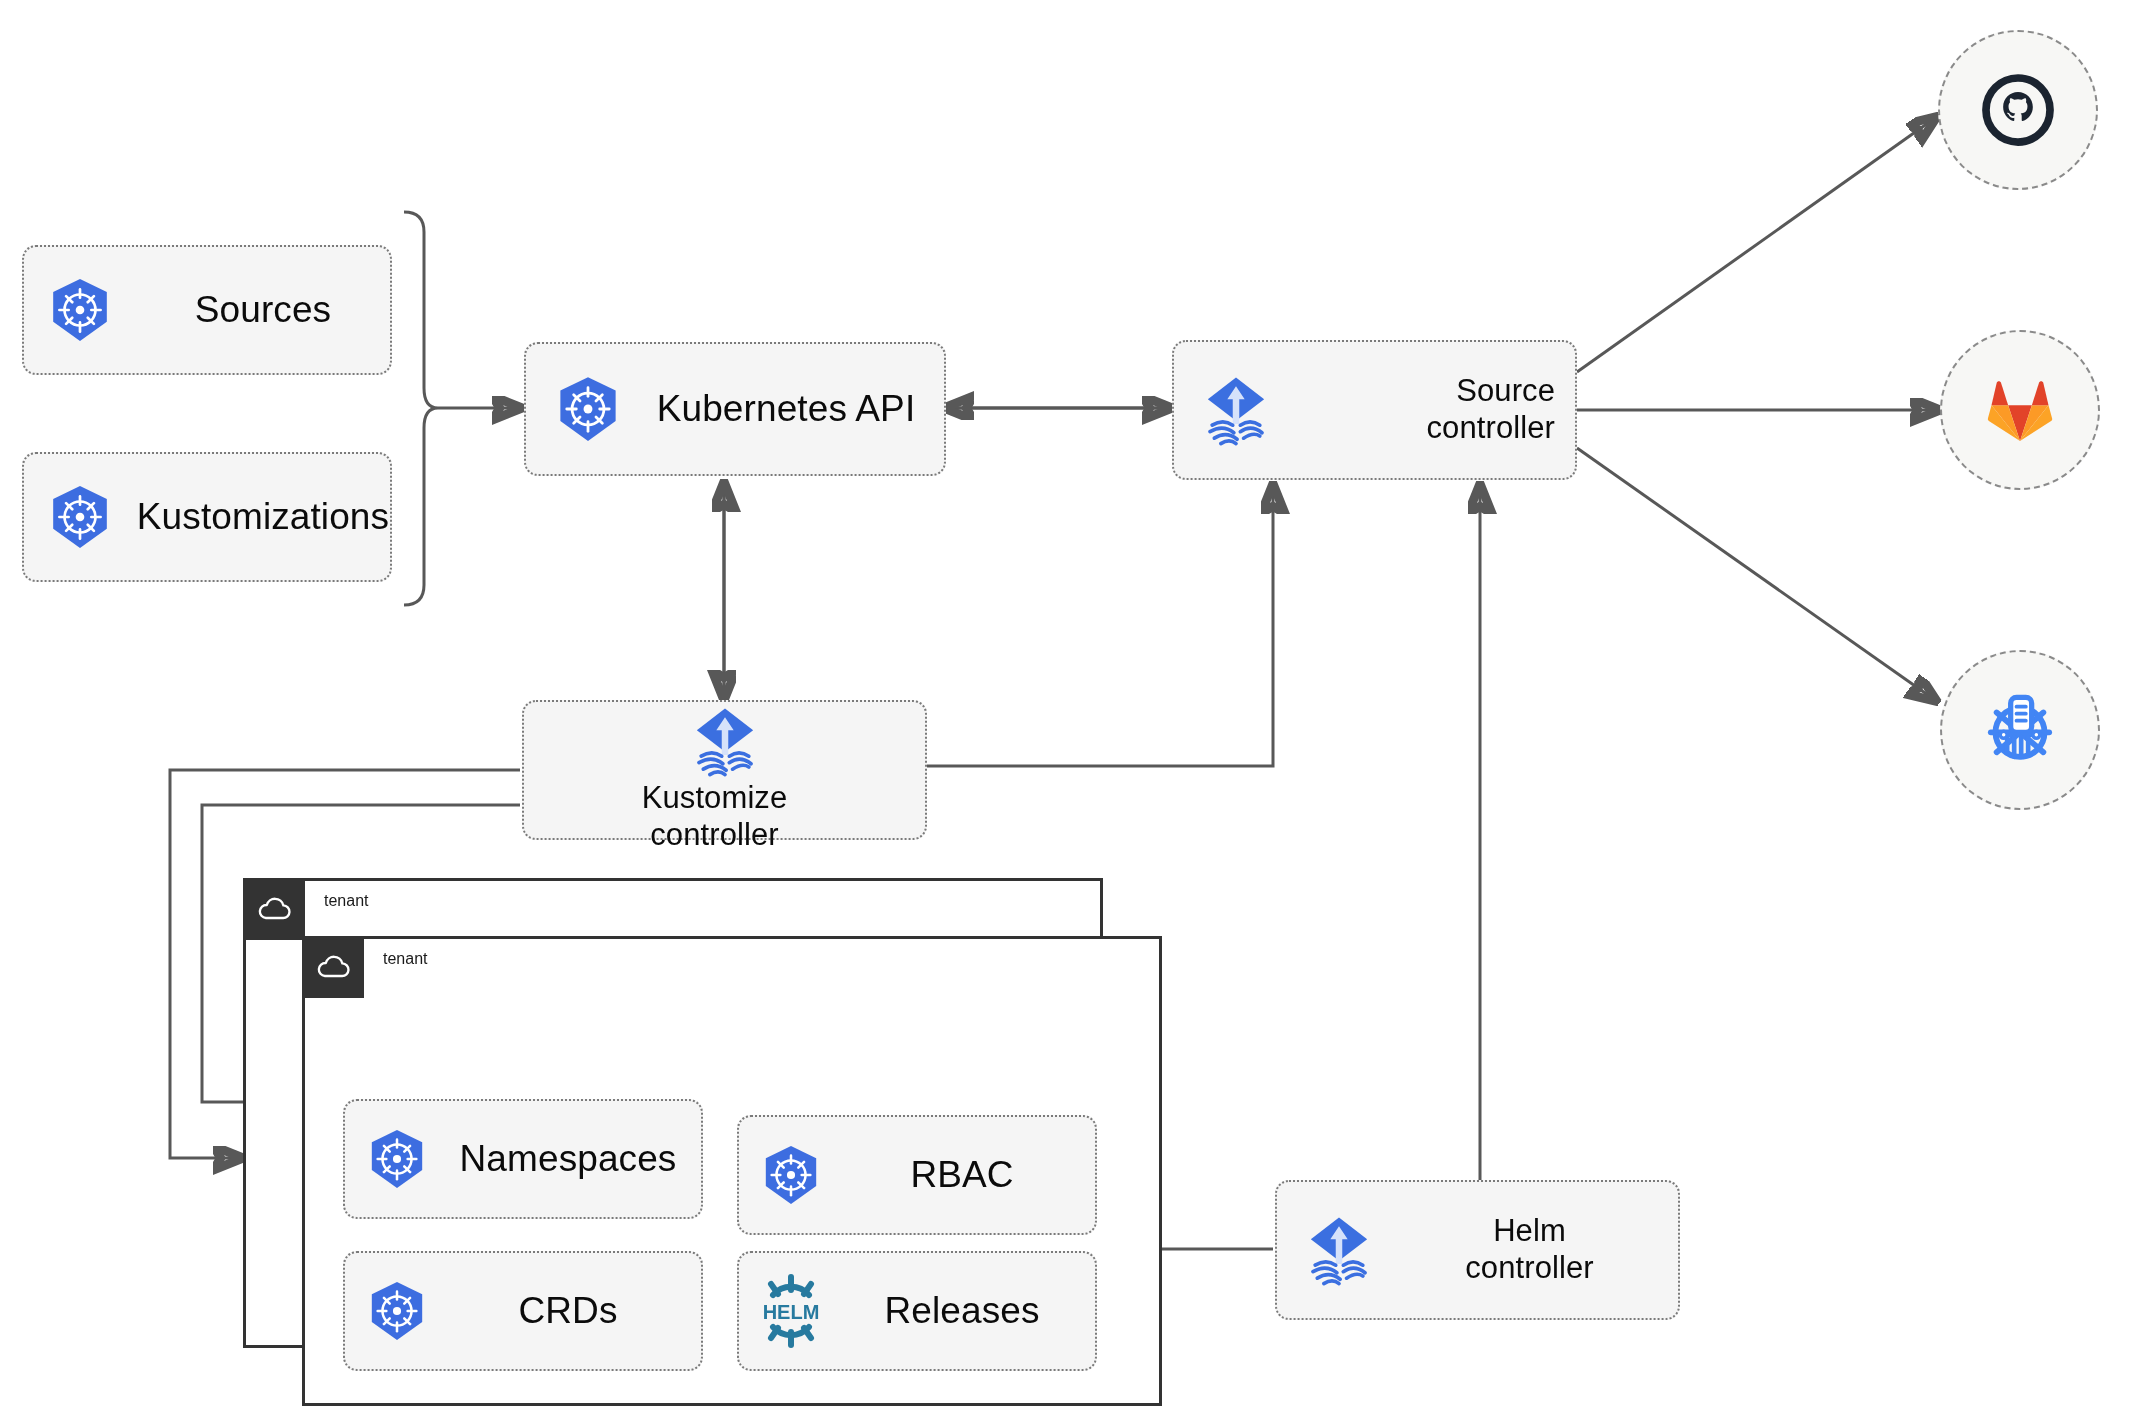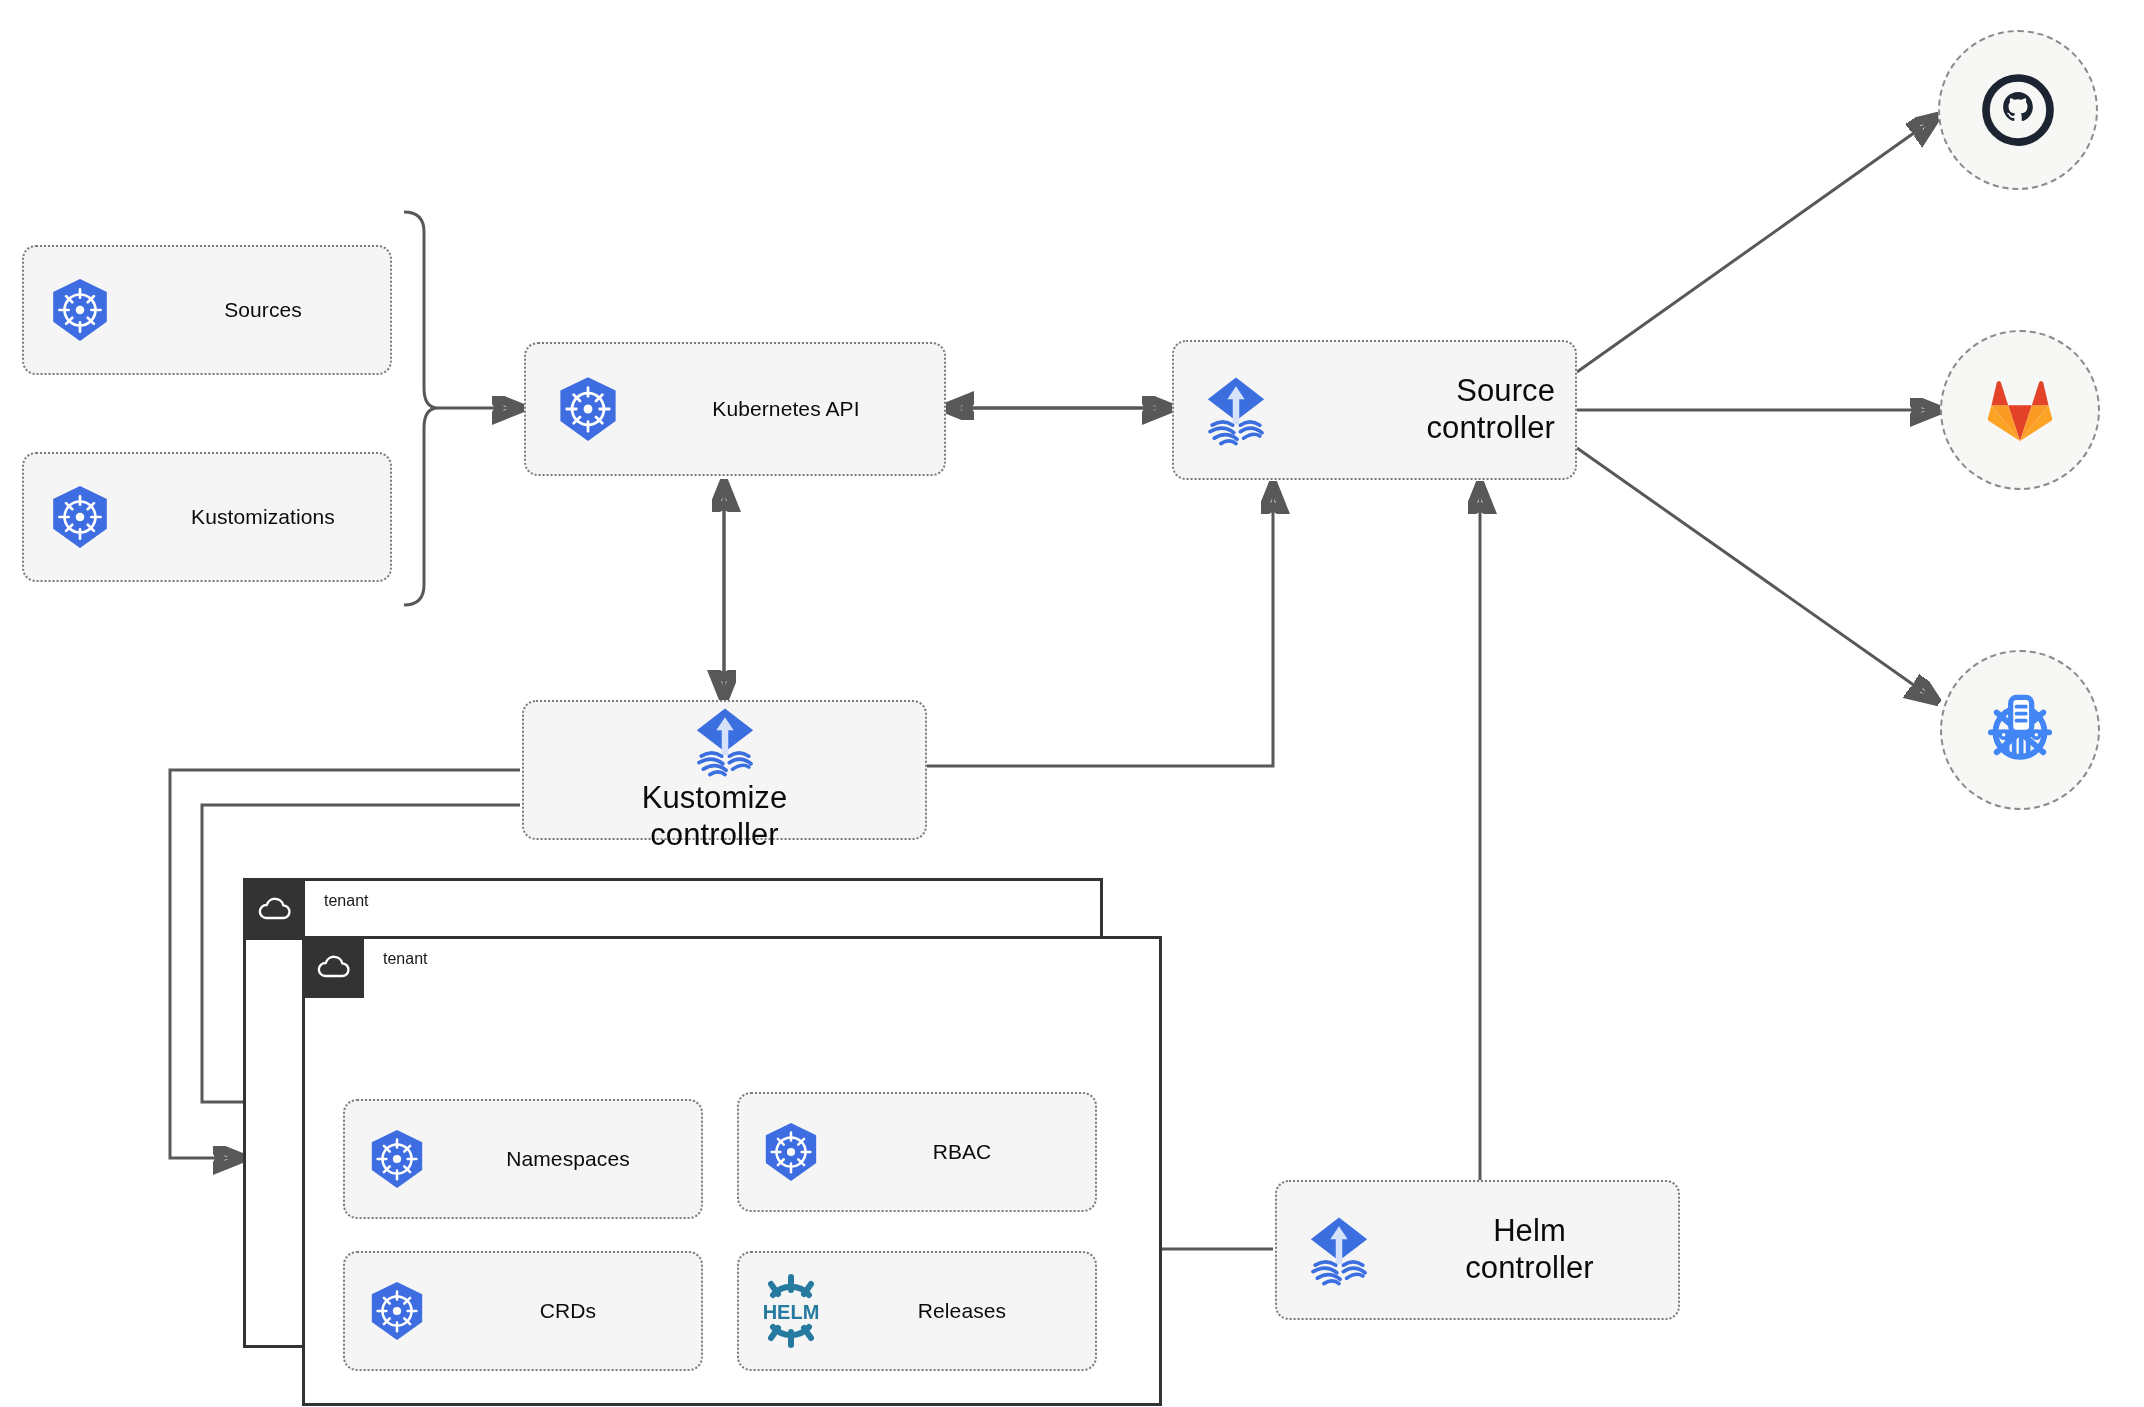--- a/index.html
+++ b/index.html
@@ -24,21 +24,21 @@
   .node .ico{
     flex:0 0 auto;
     display:flex;
     align-items:center;
     justify-content:center;
   }
   .node .lbl{
     flex:1 1 auto;
     text-align:center;
     color:#0b0b0b;
-    font-size:21px;
+    font-size:37px;
     line-height:1.18;
     letter-spacing:.1px;
     white-space:pre-line;
   }
   .node.two .lbl{font-size:31px;}
 
   
   .circ{
     position:absolute;
     box-sizing:border-box;
@@ -318,21 +318,21 @@
             <line x1="18.5" y1="18.5" x2="24.5" y2="24.5"></line>
               <line x1="39.5" y1="39.5" x2="45.5" y2="45.5"></line>
             <line x1="45.5" y1="18.5" x2="39.5" y2="24.5"></line>
               <line x1="24.5" y1="39.5" x2="18.5" y2="45.5"></line>
           </g>
         </svg>
       </span>
       <span class="lbl" style="padding-right:14px;">Namespaces</span>
     </div>
 
-    <div class="node" style="left:432px;top:153px;width:360px;height:120px;">
+    <div class="node" style="left:432px;top:176px;width:360px;height:120px;">
       <span class="ico" style="width:104px;">
         <svg width="62" height="62" viewBox="0 0 64 64">
           <path d="M32 2 58 14.6 58 43.4 32 62 6 43.4 6 14.6z" fill="#3D6DE0"></path>
           <g fill="none" stroke="#ffffff" stroke-width="2.6" stroke-linecap="round">
             <circle cx="32" cy="32" r="15"></circle>
             <circle cx="32" cy="32" r="4.2" fill="#ffffff" stroke="none"></circle>
             <line x1="32" y1="12" x2="32" y2="20"></line>
               <line x1="32" y1="44" x2="32" y2="53"></line>
             <line x1="12" y1="32" x2="21" y2="32"></line>
               <line x1="43" y1="32" x2="52" y2="32"></line>

